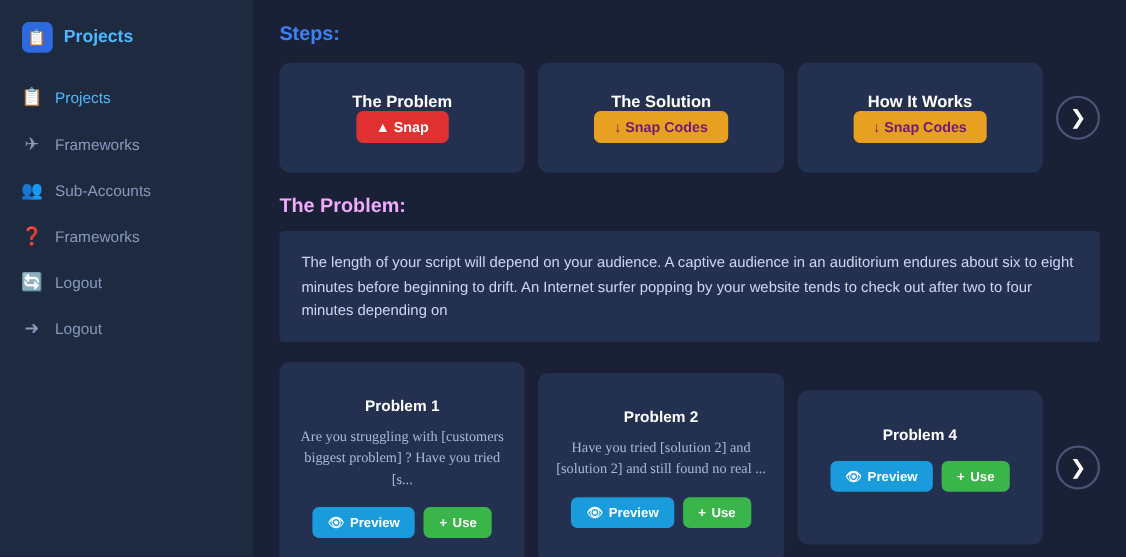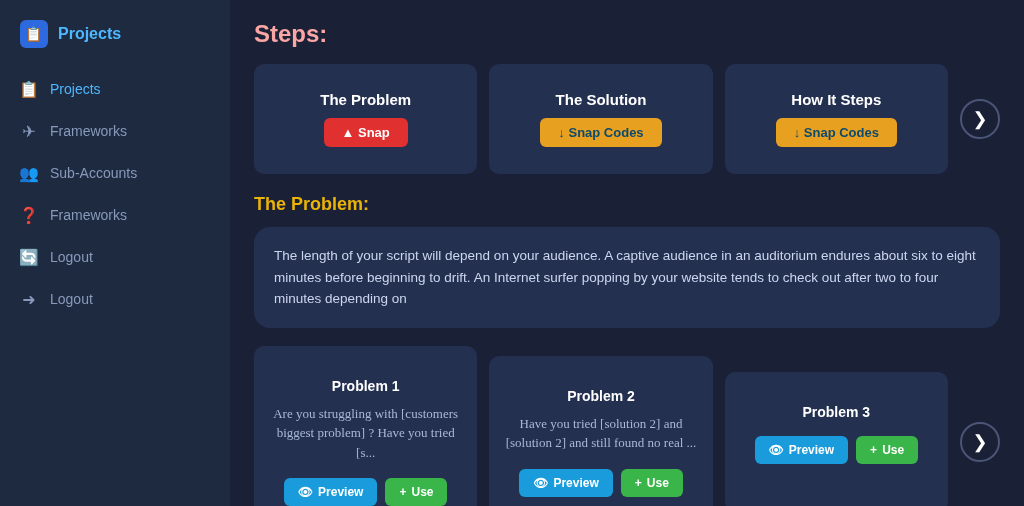--- a/index.html
+++ b/index.html
@@ -64,42 +64,41 @@
     }
 
     
     .main {
       flex: 1;
       background: #1a2035;
       overflow-y: auto;
       padding: 20px 24px;
     }
     .steps-title {
-      font-size: 24px;
-      font-weight: 600;
-      color: #fca5a5;
+      font-size: 18px;
+      font-weight: 600;
+      color: #3b82f6;
       margin-bottom: 16px;
     }
 
     
     .steps-row {
       display: flex;
       gap: 12px;
       align-items: center;
       margin-bottom: 20px;
     }
     .step-card {
       flex: 1;
       background: #243050;
       border-radius: 10px;
       padding: 27px 16px;
       display: flex;
       flex-direction: column;
       align-items: center;
-      gap: 10px;
       min-height: 100px;
       justify-content: center;
     }
     .step-card-title {
       font-size: 15px;
       font-weight: 700;
       color: #fff;
       text-align: center;
     }
     .btn-hide {
@@ -110,21 +109,21 @@
       padding: 7px 18px;
       font-size: 13px;
       font-weight: 600;
       cursor: pointer;
       display: flex;
       align-items: center;
       gap: 6px;
     }
     .btn-snap {
       background: #e8a020;
-      color: #0c4a6e;
+      color: #701a75;
       border: none;
       border-radius: 6px;
       padding: 7px 18px;
       font-size: 13px;
       font-weight: 600;
       cursor: pointer;
       display: flex;
       align-items: center;
       gap: 6px;
     }
@@ -139,26 +138,26 @@
       cursor: pointer;
       color: #fff;
       font-size: 18px;
       flex-shrink: 0;
     }
 
     
     .section-title {
       font-size: 18px;
       font-weight: 700;
-      color: #eab308;
+      color: #f0abfc;
       margin-bottom: 12px;
     }
     .problem-text-box {
       background: #243050;
-      border-radius: 16px;
+      border-radius: 4px;
       padding: 18px 20px;
       font-size: 13.5px;
       color: #ccd6f0;
       line-height: 1.6;
       margin-bottom: 18px;
     }
 
     
     .cards-row {
       display: flex;
@@ -271,21 +270,21 @@
       <span class="step-card-title">The Problem</span>
       <button class="btn-hide">▲ Snap</button>
     </div>
 
     <div class="step-card">
       <span class="step-card-title">The Solution</span>
       <button class="btn-snap">↓ Snap Codes</button>
     </div>
 
     <div class="step-card">
-      <span class="step-card-title">How It Steps</span>
+      <span class="step-card-title">How It Works</span>
       <button class="btn-snap">↓ Snap Codes</button>
     </div>
 
     <div class="nav-arrow">
       <span>❯</span>
     </div>
   </div>
 
   <h3 class="section-title">The Problem:</h3>
 
@@ -319,21 +318,21 @@
           <span>Preview</span>
         </button>
         <button class="btn-use">
           <span>+</span>
           <span>Use</span>
         </button>
       </div>
     </div>
 
     <div class="problem-card">
-      <span class="problem-card-title">Problem 3</span>
+      <span class="problem-card-title">Problem 4</span>
       <div class="card-buttons">
         <button class="btn-preview">
           <span>👁</span>
           <span>Preview</span>
         </button>
         <button class="btn-use">
           <span>+</span>
           <span>Use</span>
         </button>
       </div>

